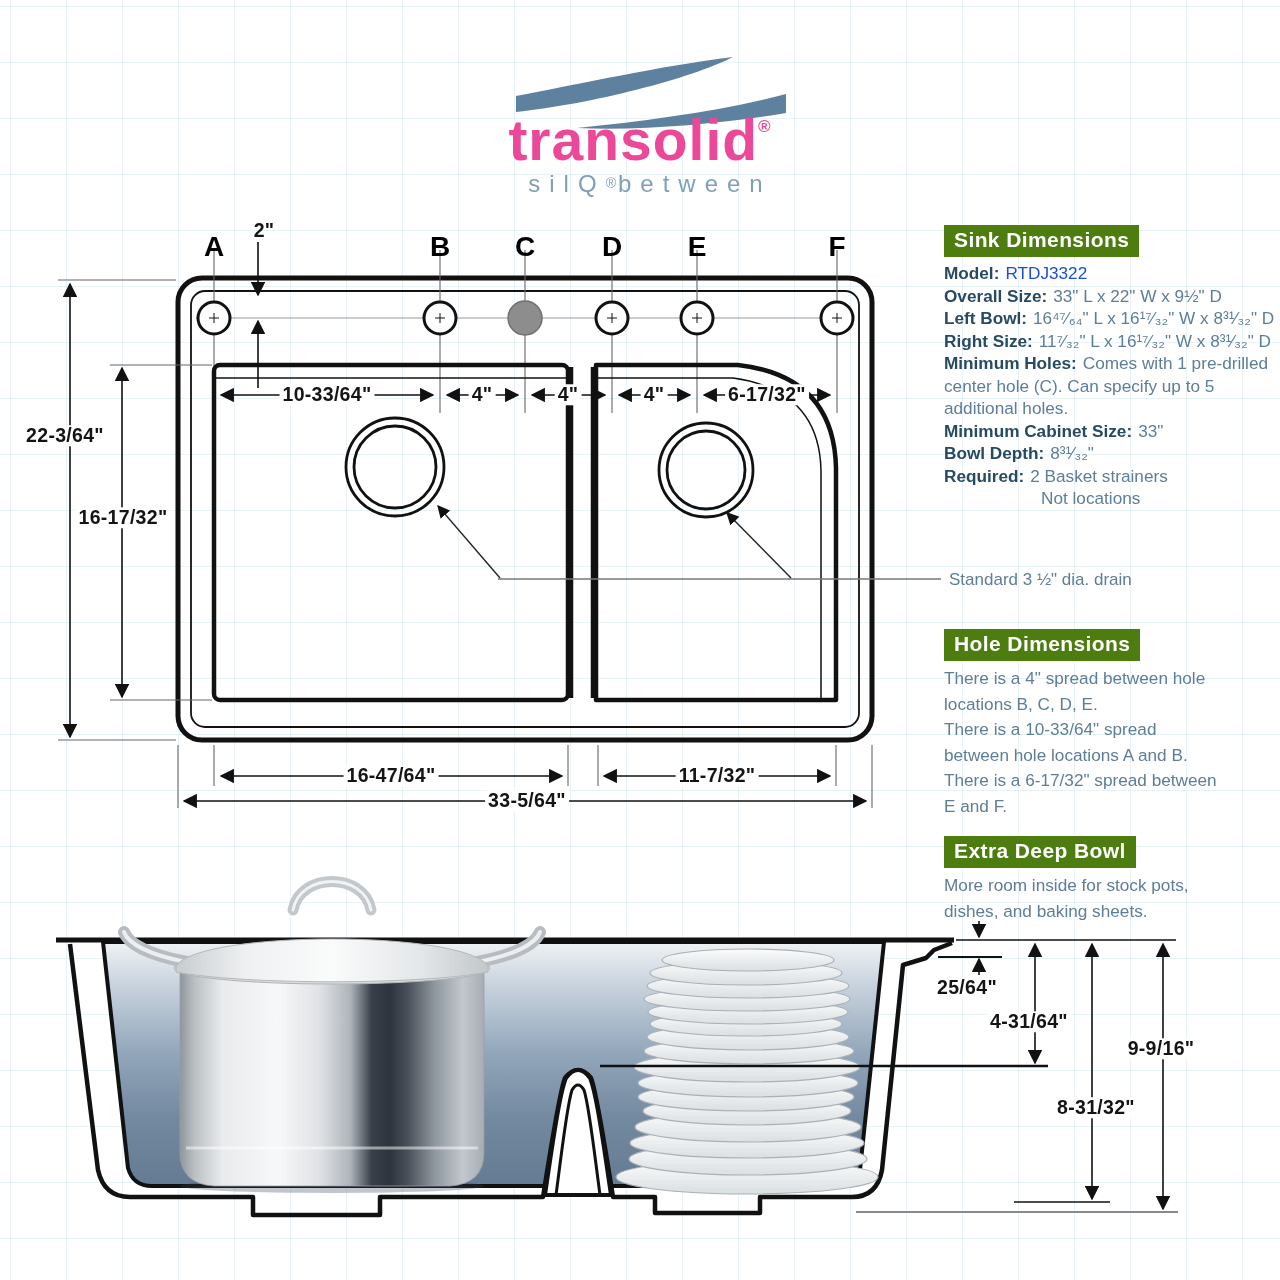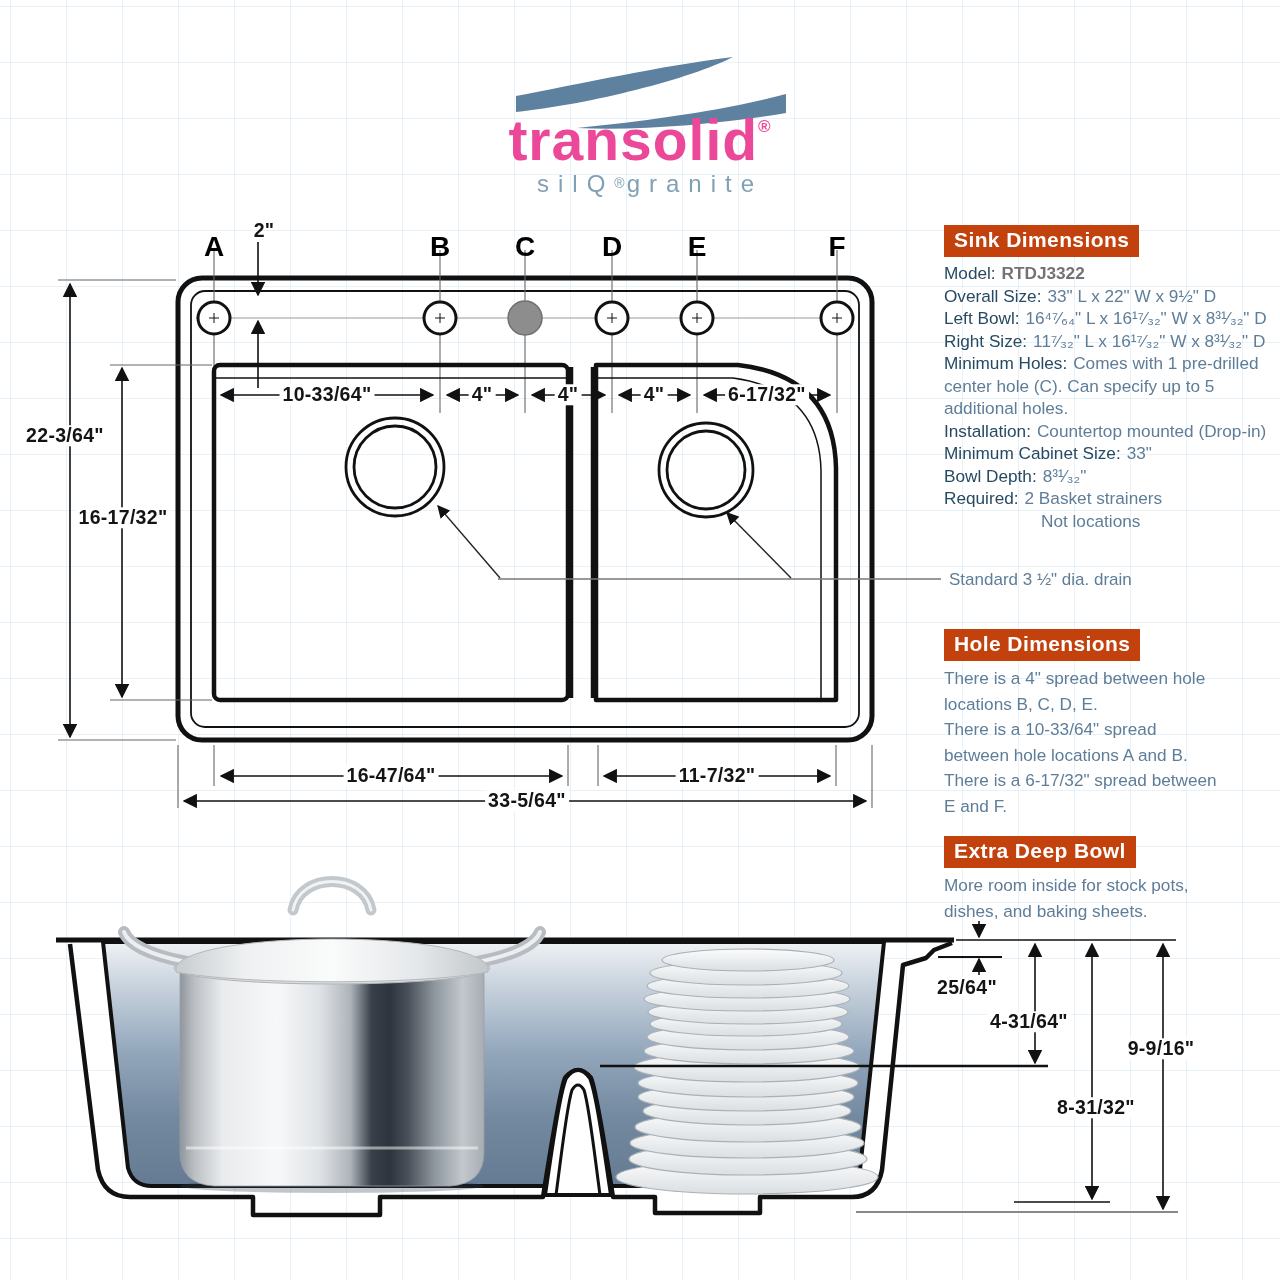--- a/index.html
+++ b/index.html
@@ -19,26 +19,26 @@
     color:#ec4899;font-size:57px;font-weight:600;letter-spacing:1px;white-space:nowrap;line-height:1}
   .logo-text sup{font-size:17px;vertical-align:28px;font-weight:700}
   .logo-tag{position:absolute;left:650px;top:172px;transform:translateX(-50%);
     color:#7fa0b5;font-size:24px;font-weight:500;letter-spacing:9px;white-space:nowrap;line-height:1}
   .logo-tag .r{font-size:14px;vertical-align:4px;letter-spacing:2px}
   
   .dim{position:absolute;transform:translate(-50%,-50%);background:#fff;padding:0 3px;
     font-size:19.5px;font-weight:600;color:#141414;white-space:nowrap;letter-spacing:.3px;line-height:1.1}
   .hl{position:absolute;transform:translate(-50%,-50%);font-size:28px;font-weight:700;color:#000;line-height:1}
   
-  .bar{position:absolute;background:#c2410c;color:#fff;font-size:21px;font-weight:700;
+  .bar{position:absolute;background:#4d7c0f;color:#fff;font-size:21px;font-weight:700;
     padding:2px 10px 5px;letter-spacing:.4px;line-height:1.2;white-space:nowrap}
   .pbody{position:absolute;width:334px;font-size:17.2px;line-height:22.5px;color:#5e7d98}
   .pbody p{margin:0}
-  .pbody b{color:#274a63;font-weight:400;margin-right:6px}
-  .pbody .bv{color:#737373;font-weight:700}
+  .pbody b{color:#274a63;font-weight:700;margin-right:6px}
+  .pbody .bv{color:#1d4ed8;font-weight:400}
   .pbody .indent{display:block;margin-left:97px}
   .lines{position:absolute;width:340px;font-size:17.2px;line-height:25.5px;color:#5e7d98}
   .note{position:absolute;font-size:17px;color:#5e7d98;white-space:nowrap}
 </style>
 </head>
 <body>
 
 <svg class="art" width="1280" height="1280" viewBox="0 0 1280 1280">
   <defs>
     <marker id="ah" viewBox="0 0 10 10" refX="9" refY="5" markerWidth="9" markerHeight="9" orient="auto-start-reverse">
@@ -233,21 +233,21 @@
       <line x1="979" y1="921" x2="979" y2="937" marker-end="url(#ah)"></line>
       <line x1="979" y1="975" x2="979" y2="959" marker-end="url(#ah)"></line>
       <line x1="1035" y1="944" x2="1035" y2="1063" marker-start="url(#ah)" marker-end="url(#ah)"></line>
       <line x1="1092" y1="944" x2="1092" y2="1199" marker-start="url(#ah)" marker-end="url(#ah)"></line>
       <line x1="1163" y1="944" x2="1163" y2="1209" marker-start="url(#ah)" marker-end="url(#ah)"></line>
     </g>
   </g>
 </svg>
 
 <div class="logo-text"><span>transolid</span><sup>®</sup></div>
-<div class="logo-tag"><span>silQ</span><span class="r">®</span><span>granite</span></div>
+<div class="logo-tag"><span>silQ</span><span class="r">®</span><span>between</span></div>
 
 <div class="hl" style="left:214px;top:247px">A</div>
 <div class="hl" style="left:440px;top:247px">B</div>
 <div class="hl" style="left:525px;top:247px">C</div>
 <div class="hl" style="left:612px;top:247px">D</div>
 <div class="hl" style="left:697px;top:247px">E</div>
 <div class="hl" style="left:837px;top:247px">F</div>
 
 <div class="dim" style="left:264px;top:231px;background:transparent">2"</div>
 <div class="dim" style="left:327px;top:395px">10-33/64"</div>
@@ -267,21 +267,20 @@
 <div class="dim" style="left:1096px;top:1108px">8-31/32"</div>
 
 <div class="bar" style="left:944px;top:225px">Sink Dimensions</div>
 
 <div class="pbody" style="left:944px;top:262px">
   <p><b>Model:</b><span class="bv">RTDJ3322</span></p>
   <p><b>Overall Size:</b><span>33" L x 22" W x 9½" D</span></p>
   <p><b>Left Bowl:</b><span>16⁴⁷⁄₆₄" L x 16¹⁷⁄₃₂" W x 8³¹⁄₃₂" D</span></p>
   <p><b>Right Size:</b><span>11⁷⁄₃₂" L x 16¹⁷⁄₃₂" W x 8³¹⁄₃₂" D</span></p>
   <p><b>Minimum Holes:</b><span>Comes with 1 pre-drilled center hole (C).  Can specify up to 5 additional holes.</span></p>
-  <p><b>Installation:</b><span>Countertop mounted (Drop-in)</span></p>
   <p><b>Minimum Cabinet Size:</b><span>33"</span></p>
   <p><b>Bowl Depth:</b><span>8³¹⁄₃₂"</span></p>
   <p><b>Required:</b><span>2 Basket strainers</span><span class="indent">Not locations</span></p>
 </div>
 
 <div class="note" style="left:949px;top:570px">Standard 3 ½" dia. drain</div>
 
 <div class="bar" style="left:944px;top:629px">Hole Dimensions</div>
 <div class="lines" style="left:944px;top:666px">
   <div>There is a 4" spread between hole</div>

